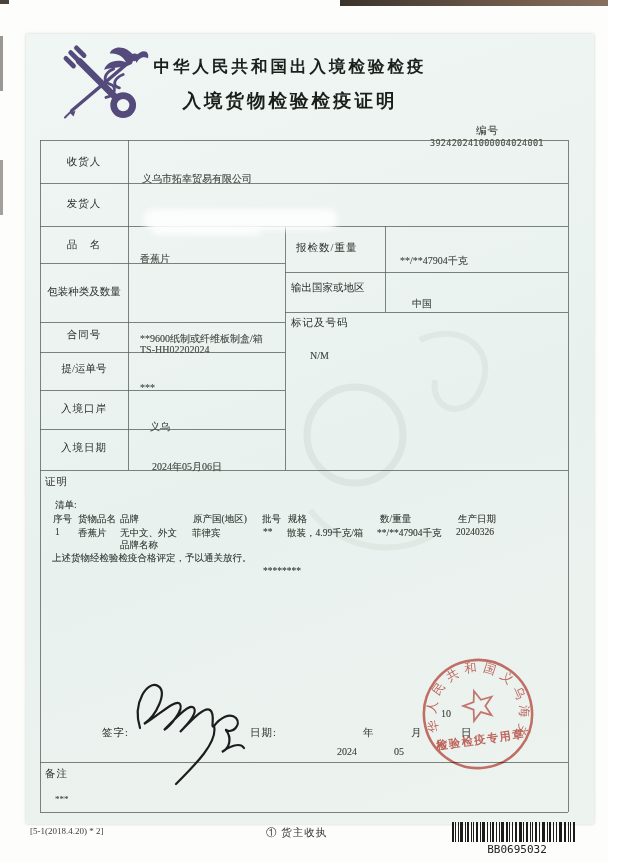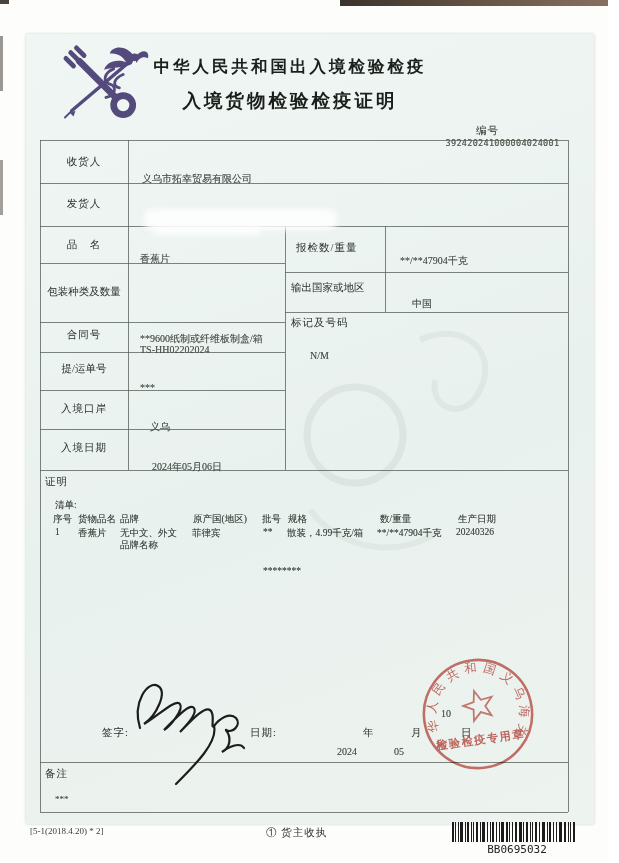--- a/index.html
+++ b/index.html
@@ -60,21 +60,21 @@
       <path d="M80 14 C88 4 96 7 94 15 C89 12 84 15 82 20 Z"></path>
       <circle cx="80" cy="14" r="4"></circle>
       <path d="M12 72 l6 -2 -2 6 z"></path>
     </g>
   </svg>
 
   <div class="title1">中华人民共和国出入境检验检疫</div>
   <div class="title2">入境货物检验检疫证明</div>
 
   <span class="lbl" style="left:452px;top:124px;margin-left:24px;">编号</span>
-  <span class="abs num" style="left:430px;top:138px;width:145px;text-align:center;font-size:8.5px;color:#5b6158;letter-spacing:.3px;text-shadow:0 0 .6px rgba(91,97,88,.8);">392420241000004024001</span>
+  <span class="abs num" style="left:430px;top:138px;width:145px;text-align:left;font-size:8.5px;color:#5b6158;letter-spacing:.3px;text-shadow:0 0 .6px rgba(91,97,88,.8);">392420241000004024001</span>
 
   <div>
     <div class="hl" style="left:40px;top:140px;width:528px;"></div>
     <div class="hl" style="left:40px;top:183px;width:528px;"></div>
     <div class="hl" style="left:40px;top:226px;width:528px;"></div>
     <div class="hl" style="left:40px;top:263px;width:245px;"></div>
     <div class="hl" style="left:40px;top:322px;width:245px;"></div>
     <div class="hl" style="left:40px;top:352px;width:245px;"></div>
     <div class="hl" style="left:40px;top:390px;width:245px;"></div>
     <div class="hl" style="left:40px;top:429px;width:245px;"></div>
@@ -133,20 +133,21 @@
   <span class="list-t" style="left:55px;top:527px;">1</span>
   <span class="list-t" style="left:78px;top:527px;">香蕉片</span>
   <span class="list-t" style="left:120px;top:527px;">无中文、外文</span>
   <span class="list-t" style="left:120px;top:539px;">品牌名称</span>
   <span class="list-t" style="left:192px;top:527px;">菲律宾</span>
   <span class="list-t" style="left:263px;top:527px;">**</span>
   <span class="list-t" style="left:287px;top:527px;">散装，4.99千克/箱</span>
   <span class="list-t" style="left:377px;top:527px;">**/**47904千克</span>
   <span class="list-t" style="left:456px;top:527px;">20240326</span>
 
+  <span class="list-t" style="left:52px;top:552px;">上述货物经检验检疫合格评定，予以通关放行。</span>
   <span class="list-t" style="left:263px;top:566px;">********</span>
 
   <span class="lbl" style="left:102px;top:726px;">签字:</span>
   <svg class="abs" style="left:118px;top:668px;width:155px;height:125px;" viewBox="0 0 155 125">
     <g stroke="#1d1d1d" stroke-width="2.2" fill="none" stroke-linecap="round">
       <path d="M22 60 C14 34 30 12 40 18 C50 24 38 48 26 56 C40 48 58 30 62 36 C66 42 52 58 46 62 C56 52 72 34 76 40 C80 46 66 60 62 64 C72 54 86 38 92 42 C98 46 92 62 96 58 C102 50 112 44 118 50 C124 57 114 66 108 62"></path>
       <path d="M96 58 C100 74 78 96 58 116"></path>
       <path d="M108 62 C114 70 112 80 104 84 C112 78 122 74 126 80"></path>
     </g>
   </svg>

